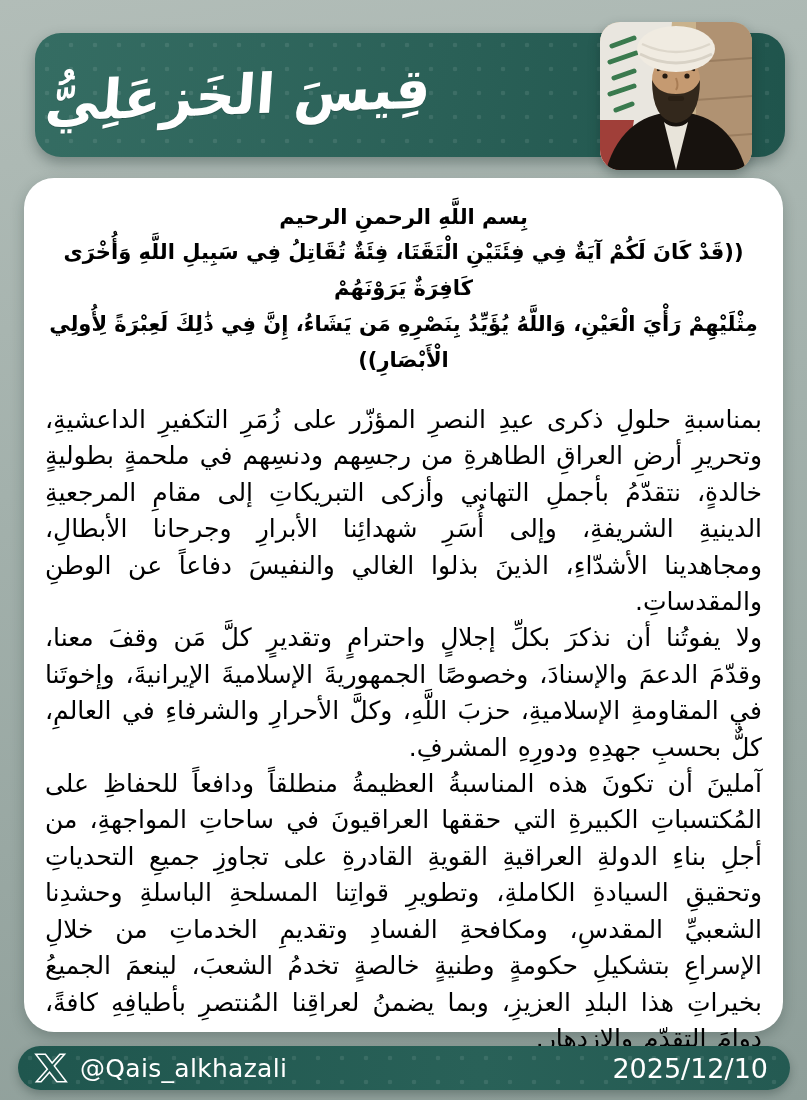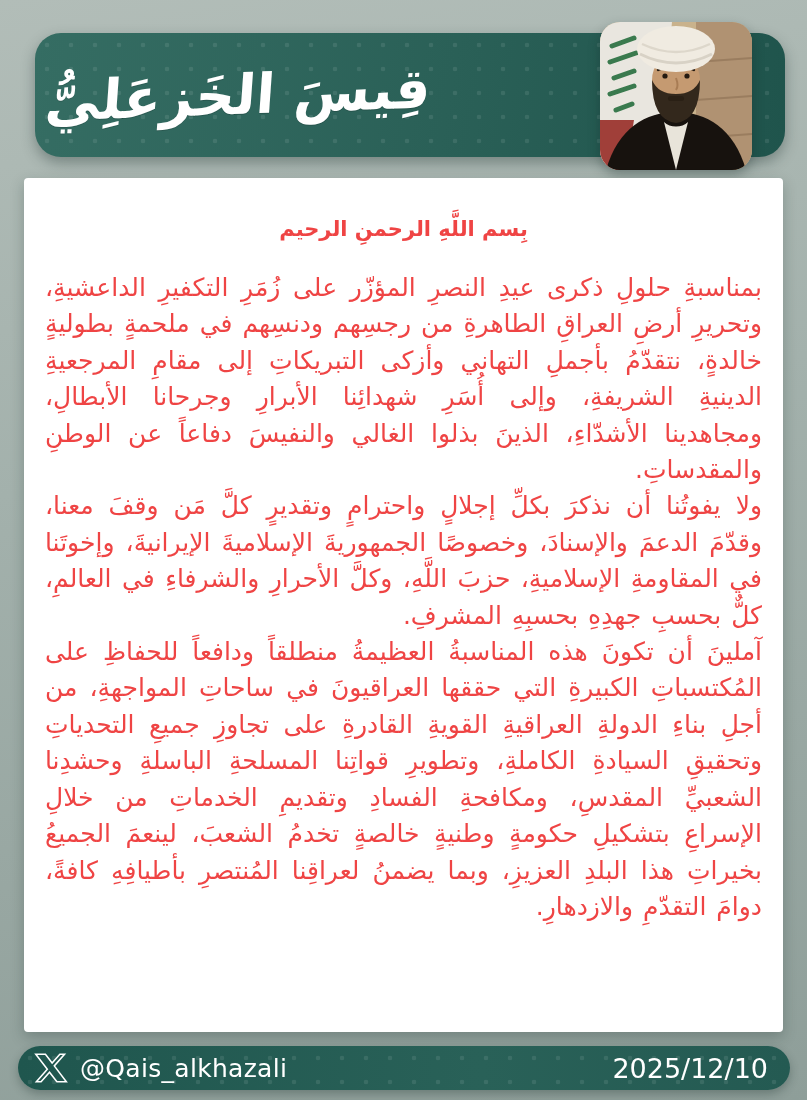--- a/index.html
+++ b/index.html
@@ -37,24 +37,24 @@
   .photo {
     position:absolute; left:600px; top:22px; width:152px; height:148px;
     border-radius:20px; overflow:hidden;
     box-shadow:0 5px 12px rgba(20,40,36,.35);
   }
   .photo svg { display:block; width:100%; height:100%; }
 
   
   .card {
     position:absolute; left:24px; top:178px; width:759px; height:854px;
-    background:#ffffff; border-radius:4px;
+    background:#ffffff; border-radius:30px;
     box-shadow:0 5px 14px rgba(20,40,36,.25);
-    padding:34px 21px 14px 21px;
-    direction:rtl; color:#ef4444;
+    padding:22px 21px 14px 21px;
+    direction:rtl; color:#000000;
   }
   .basmala {
     text-align:center; font-weight:bold; font-size:21px; line-height:34px;
   }
   .verse { text-align:center; font-weight:bold; font-size:21px; line-height:36px; }
   .body-text { margin-top:24px; }
   .para {
     font-weight:normal; font-size:25px; line-height:36.4px;
     text-align:justify; text-align-last:right; text-justify:inter-word;
     word-spacing:2px;
@@ -114,23 +114,25 @@
       <path d="M76,56 q3,8 0,12" stroke="#a87c54" stroke-width="2" fill="none"></path>
 
       <ellipse cx="76" cy="27" rx="39" ry="23" fill="#f0ebe1"></ellipse>
       <path d="M40,32 Q76,50 112,32" stroke="#d8d2c6" stroke-width="3" fill="none"></path>
       <path d="M42,22 Q76,38 110,22" stroke="#ddd7cb" stroke-width="2.4" fill="none"></path>
     </svg>
   </div>
 
   <div class="card">
     <div class="basmala">بِسم اللَّهِ الرحمنِ الرحيم</div>
+    <div class="verse">((قَدْ كَانَ لَكُمْ آيَةٌ فِي فِئَتَيْنِ الْتَقَتَا، فِئَةٌ تُقَاتِلُ فِي سَبِيلِ اللَّهِ وَأُخْرَى كَافِرَةٌ يَرَوْنَهُمْ</div>
+    <div class="verse">مِثْلَيْهِمْ رَأْيَ الْعَيْنِ، وَاللَّهُ يُؤَيِّدُ بِنَصْرِهِ مَن يَشَاءُ، إِنَّ فِي ذَٰلِكَ لَعِبْرَةً لِأُولِي الْأَبْصَارِ))</div>
     <div class="body-text">
       <p class="para">بمناسبةِ حلولِ ذكرى عيدِ النصرِ المؤزّر على زُمَرِ التكفيرِ الداعشيةِ، وتحريرِ أرضِ العراقِ الطاهرةِ من رجسِهم ودنسِهم في ملحمةٍ بطوليةٍ خالدةٍ، نتقدّمُ بأجملِ التهاني وأزكى التبريكاتِ إلى مقامِ المرجعيةِ الدينيةِ الشريفةِ، وإلى أُسَرِ شهدائِنا الأبرارِ وجرحانا الأبطالِ، ومجاهدينا الأشدّاءِ، الذينَ بذلوا الغالي والنفيسَ دفاعاً عن الوطنِ والمقدساتِ.</p>
-      <p class="para">ولا يفوتُنا أن نذكرَ بكلِّ إجلالٍ واحترامٍ وتقديرٍ كلَّ مَن وقفَ معنا، وقدّمَ الدعمَ والإسنادَ، وخصوصًا الجمهوريةَ الإسلاميةَ الإيرانيةَ، وإخوتَنا في المقاومةِ الإسلاميةِ، حزبَ اللَّهِ، وكلَّ الأحرارِ والشرفاءِ في العالمِ، كلٌّ بحسبِ جهدِهِ بحسبِهِ المشرفِ.</p>
+      <p class="para">ولا يفوتُنا أن نذكرَ بكلِّ إجلالٍ واحترامٍ وتقديرٍ كلَّ مَن وقفَ معنا، وقدّمَ الدعمَ والإسنادَ، وخصوصًا الجمهوريةَ الإسلاميةَ الإيرانيةَ، وإخوتَنا في المقاومةِ الإسلاميةِ، حزبَ اللَّهِ، وكلَّ الأحرارِ والشرفاءِ في العالمِ، كلٌّ بحسبِ جهدِهِ ودورِهِ المشرفِ.</p>
       <p class="para">آملينَ أن تكونَ هذه المناسبةُ العظيمةُ منطلقاً ودافعاً للحفاظِ على المُكتسباتِ الكبيرةِ التي حققها العراقيونَ في ساحاتِ المواجهةِ، من أجلِ بناءِ الدولةِ العراقيةِ القويةِ القادرةِ على تجاوزِ جميعِ التحدياتِ وتحقيقِ السيادةِ الكاملةِ، وتطويرِ قواتِنا المسلحةِ الباسلةِ وحشدِنا الشعبيِّ المقدسِ، ومكافحةِ الفسادِ وتقديمِ الخدماتِ من خلالِ الإسراعِ بتشكيلِ حكومةٍ وطنيةٍ خالصةٍ تخدمُ الشعبَ، لينعمَ الجميعُ بخيراتِ هذا البلدِ العزيزِ، وبما يضمنُ لعراقِنا المُنتصرِ بأطيافِهِ كافةً، دوامَ التقدّمِ والازدهارِ.</p>
     </div>
   </div>
 
   <div class="footer">
     <div class="dots"></div>
     <svg class="x-icon" viewBox="0 0 24 24">
       <path d="M18.244 2.25h3.308l-7.227 8.26 8.502 11.24H16.17l-5.214-6.817L4.99 21.75H1.68l7.73-8.835L1.254 2.25H8.08l4.713 6.231 5.451-6.231z" fill="none" stroke="#ffffff" stroke-width="1.1"></path>
     </svg>
     <span class="handle">@Qais_alkhazali</span>

